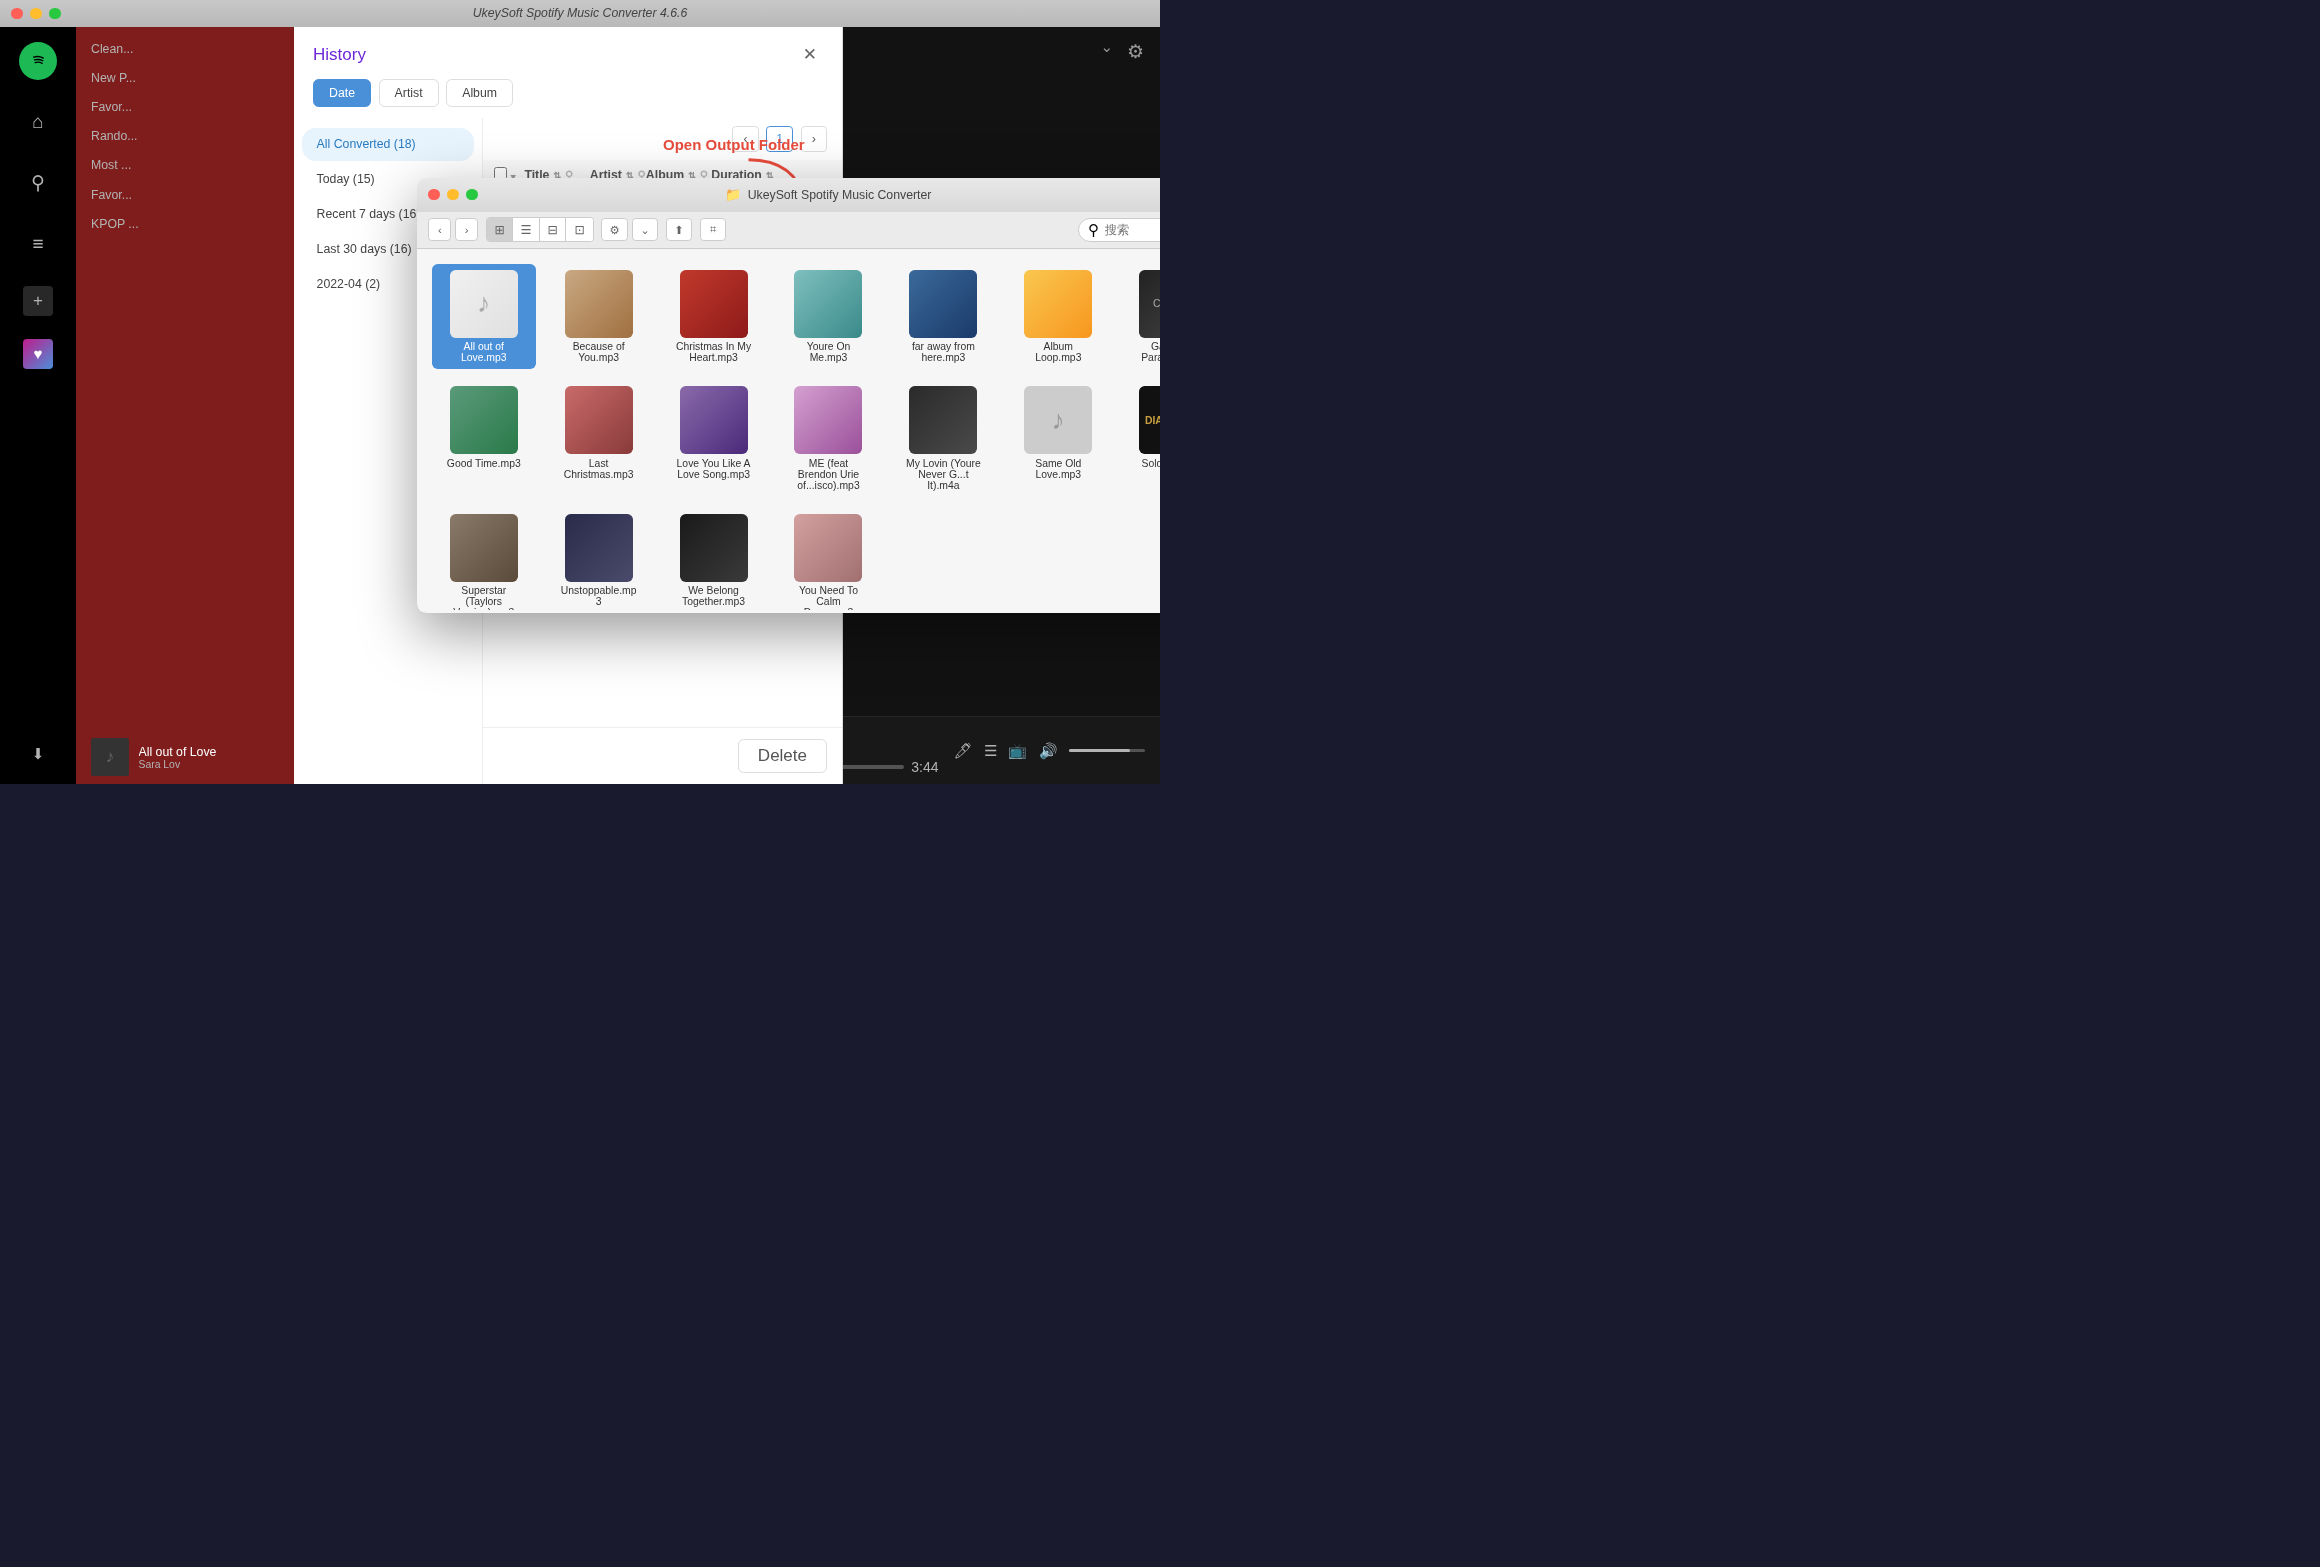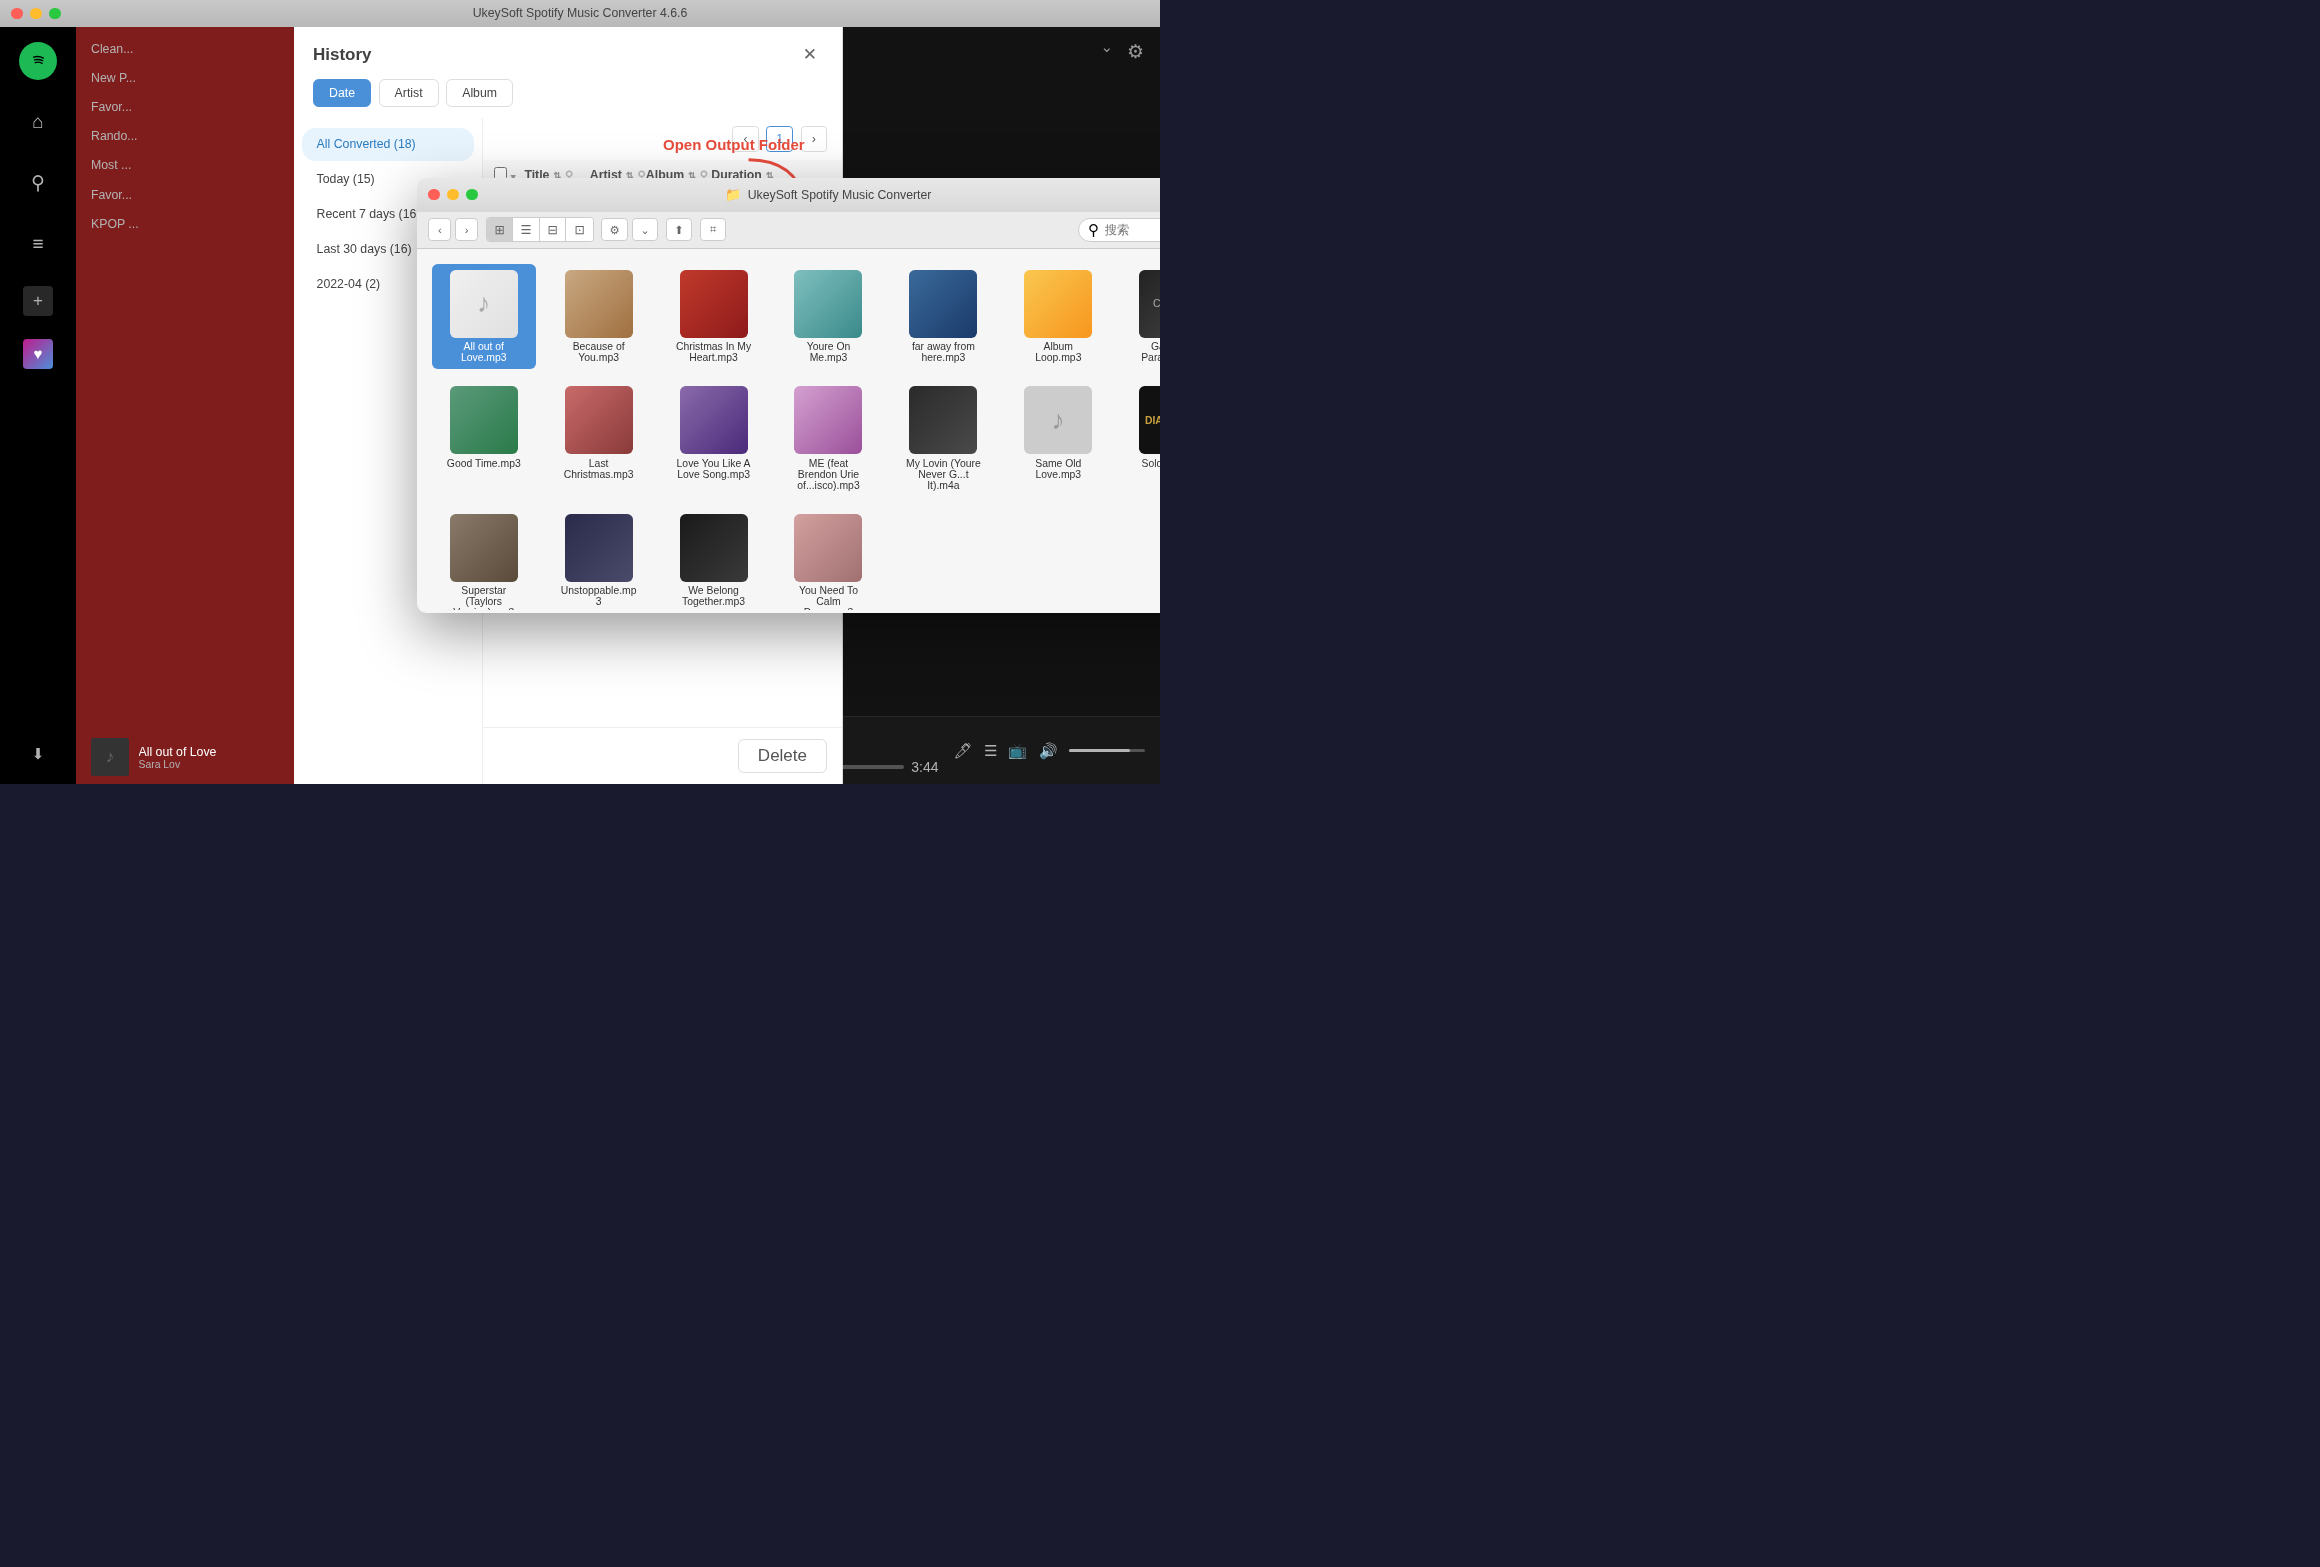--- a/index.html
+++ b/index.html
@@ -31,20 +31,21 @@
     .mac-btn.close { background: #ff5f57; }
     .mac-btn.minimize { background: #ffbd2e; }
     .mac-btn.maximize { background: #28c940; }
     .mac-title {
       position: absolute;
       left: 50%;
       transform: translateX(-50%);
       font-size: 12.3px;
       color: #444;
       font-weight: 500;
+      font-style: italic;
     }
 
     
     .app-container {
       display: flex;
       height: calc(100% - 26.5px);
       background: #121212;
     }
 
     
@@ -199,22 +200,22 @@
       z-index: 20;
     }
     .history-header {
       display: flex;
       align-items: center;
       justify-content: space-between;
       padding: 15px 19px 0;
     }
     .history-title {
       font-size: 17px;
-      font-weight: 700;
-      color: #404040;
+      font-weight: 400;
+      color: #6d28d9;
     }
     .history-close {
       width: 26.5px; height: 26.5px;
       display: flex; align-items: center; justify-content: center;
       color: #666;
       font-size: 17px;
       cursor: pointer;
     }
     .history-tabs {
       display: flex;

